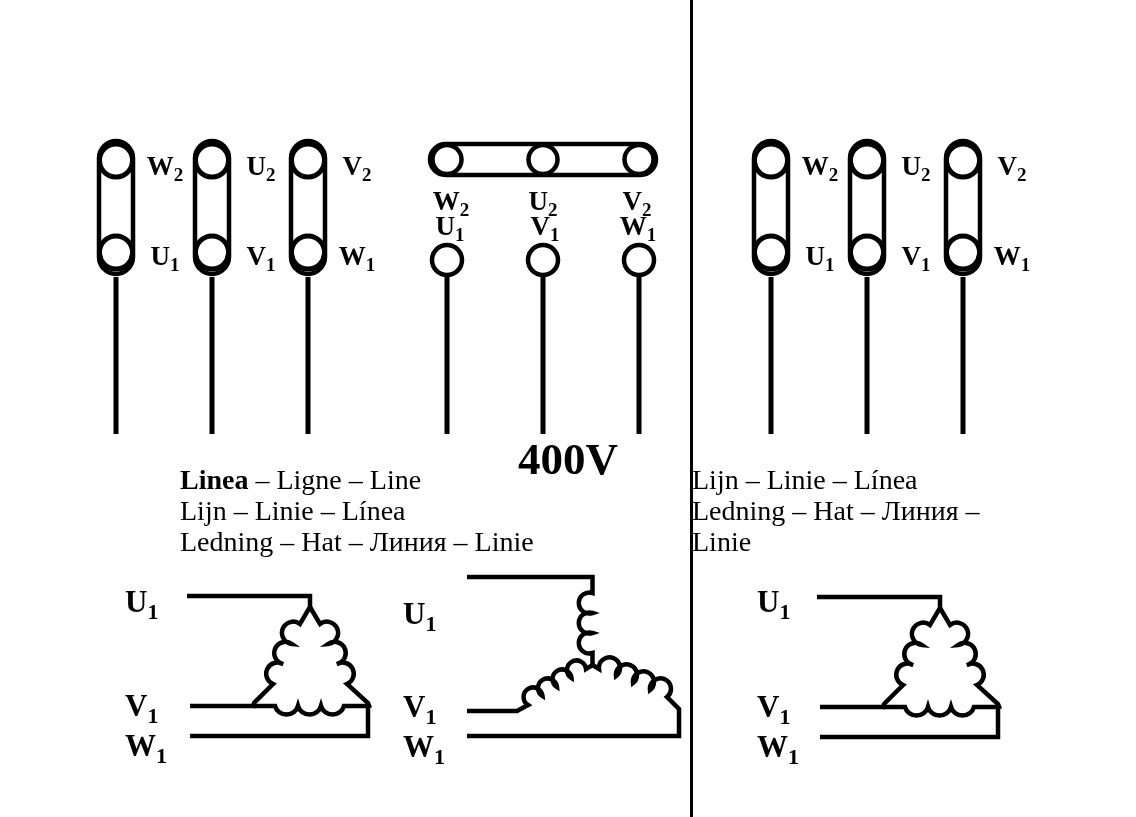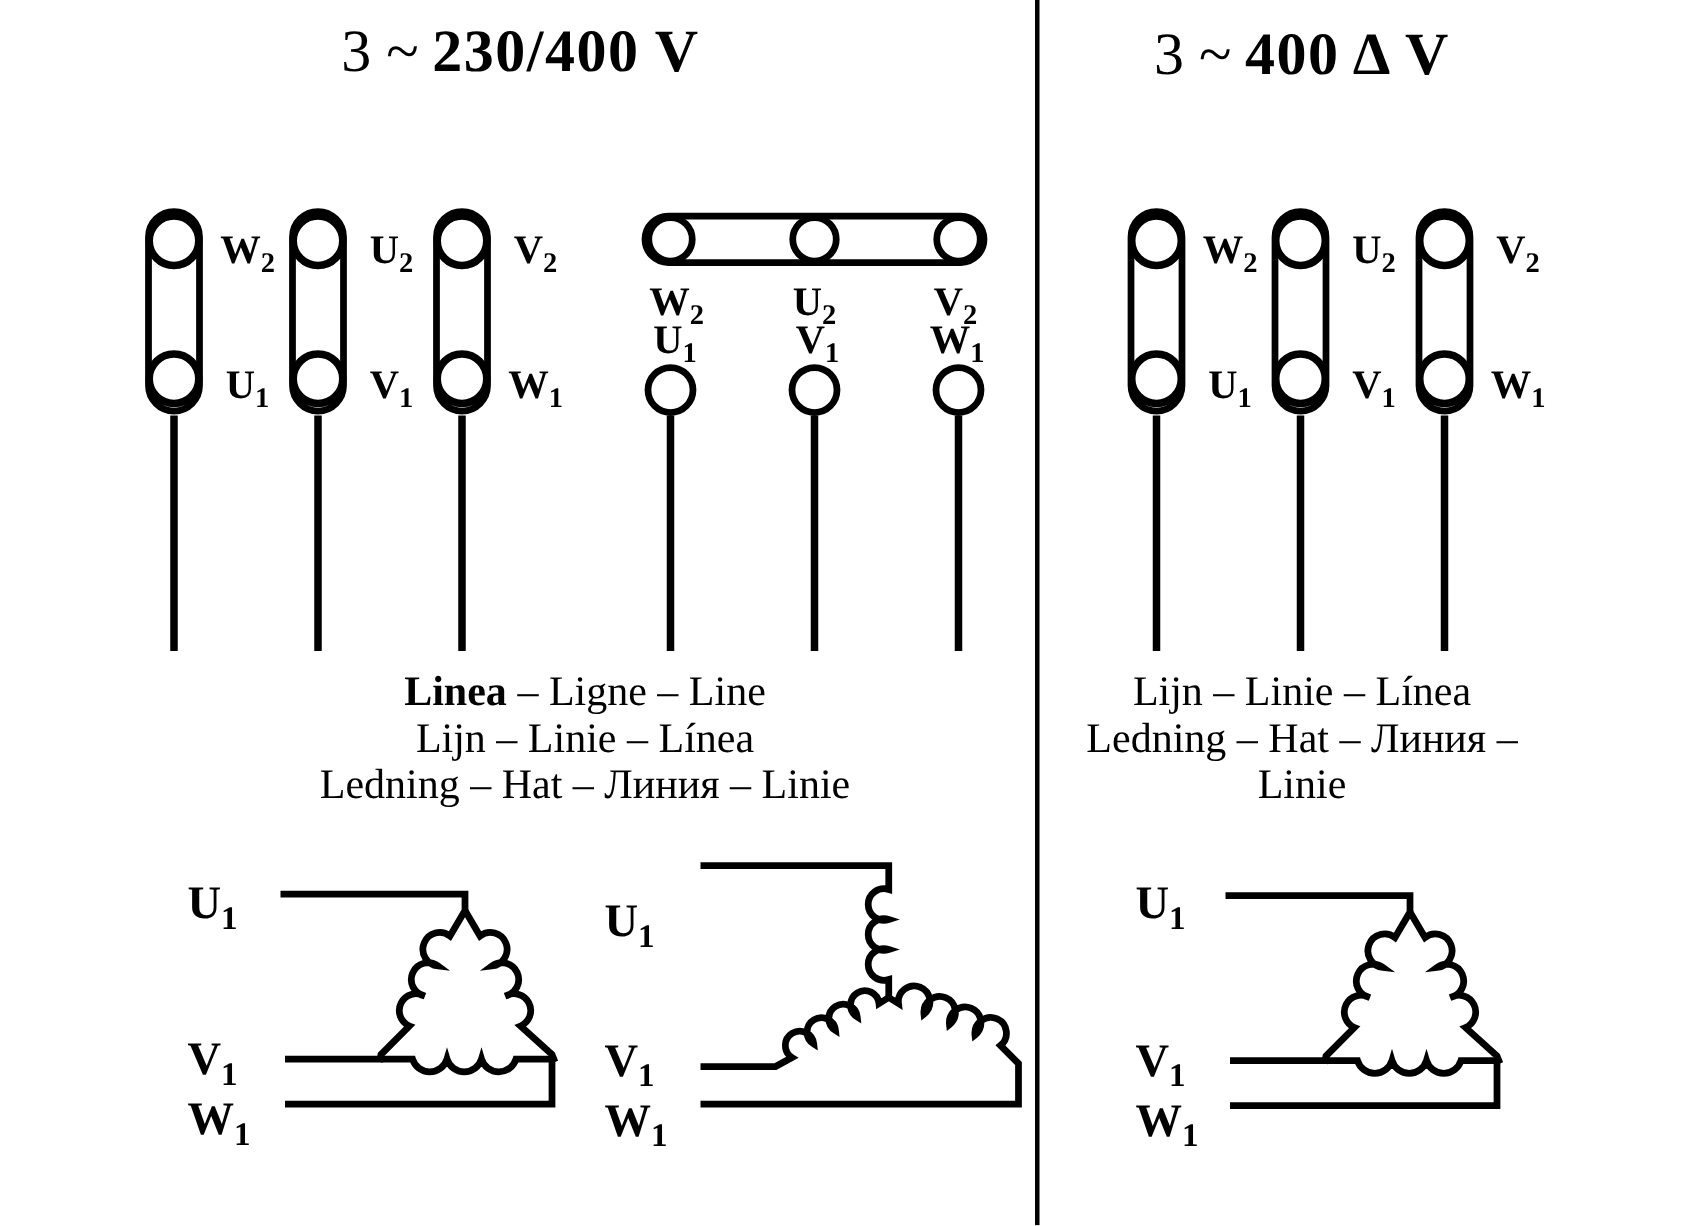--- a/index.html
+++ b/index.html
@@ -6,21 +6,21 @@
   .canvas {
     position:relative; width:1136px; height:817px; background:#fff;
     font-family:"Liberation Serif", serif; color:#000; overflow:hidden;
   }
   .abs { position:absolute; }
   .divider { position:absolute; background:#000; }
   .title { position:absolute; text-align:center; font-size:40px; line-height:1.1; white-space:nowrap; }
   .title .prefix { font-weight:normal; margin-right:9px; }
   .title .main { font-weight:bold; letter-spacing:1px; }
   .voltage { position:absolute; width:120px; text-align:center; font-size:45px; font-weight:bold; line-height:1; }
-  .lang { position:absolute; text-align:center; font-size:28px; line-height:31px; }
+  .lang { position:absolute; text-align:left; font-size:28px; line-height:31px;margin-top:18px; }
   .lang .bold-word { font-weight:bold; margin-right:7px; }
   svg text { fill:#000; }
   .tl { font-family:"Liberation Serif",serif; font-weight:bold; font-size:27px; text-anchor:middle; }
   .tl .sub { font-size:19px; }
   .wl { font-family:"Liberation Serif",serif; font-weight:bold; font-size:31px; text-anchor:start; }
   .wl .sub { font-size:22px; }
 </style>
 </head>
 <body>
 
@@ -43,23 +43,20 @@
       <g id="sym-star" stroke="#000" fill="none" stroke-width="4.5">
         <path d="M 77,17 H 202.5 V 33 A 10.5 10.5 0 1 0 202.5,53 A 10.5 10.5 0 1 0 202.5,73 A 10.5 10.5 0 1 0 202.5,93 V 105"></path>
         <path d="M 202.5,105 L 196,109 A 9.5 9.5 0 1 0 181.5,118 A 9.5 9.5 0 1 0 167,127 A 9.5 9.5 0 1 0 152.5,136 A 9.5 9.5 0 1 0 138,145 L 127,151 H 77"></path>
         <path d="M 202.5,105 L 209,109 A 10.5 10.5 0 1 1 226,116 A 10.5 10.5 0 1 1 243,123 A 10.5 10.5 0 1 1 260,130 A 10.5 10.5 0 1 1 277,137 L 289,149 V 176 H 77"></path>
       </g>
     </defs>
   </svg>
 
   <div class="divider" style="left:690px;top:0;width:3px;height:817px"></div>
 
-  <div class="title" style="left:167px;top:12px;width:360px">
-    <span class="prefix">3 ~</span><span class="main">230/400 V</span>
-  </div>
 
   <svg class="abs" style="left:80px;top:130px" width="320" height="310" viewBox="0 0 320 310">
     <use href="#sym-link" x="36"></use>
     <use href="#sym-link" x="132"></use>
     <use href="#sym-link" x="228"></use>
     <text class="tl" x="85" y="45"><tspan>W</tspan><tspan class="sub" dy="6">2</tspan></text>
     <text class="tl" x="181" y="45"><tspan>U</tspan><tspan class="sub" dy="6">2</tspan></text>
     <text class="tl" x="277" y="45"><tspan>V</tspan><tspan class="sub" dy="6">2</tspan></text>
     <text class="tl" x="85" y="135"><tspan>U</tspan><tspan class="sub" dy="6">1</tspan></text>
     <text class="tl" x="181" y="135"><tspan>V</tspan><tspan class="sub" dy="6">1</tspan></text>
@@ -80,20 +77,21 @@
       <line x1="239" y1="147" x2="239" y2="304" stroke-width="5"></line>
     </g>
     <text class="tl" x="51" y="80"><tspan>W</tspan><tspan class="sub" dy="6">2</tspan></text>
     <text class="tl" x="143" y="80"><tspan>U</tspan><tspan class="sub" dy="6">2</tspan></text>
     <text class="tl" x="237" y="80"><tspan>V</tspan><tspan class="sub" dy="6">2</tspan></text>
     <text class="tl" x="50" y="105"><tspan>U</tspan><tspan class="sub" dy="6">1</tspan></text>
     <text class="tl" x="145" y="105"><tspan>V</tspan><tspan class="sub" dy="6">1</tspan></text>
     <text class="tl" x="238" y="105"><tspan>W</tspan><tspan class="sub" dy="6">1</tspan></text>
   </svg>
 
+  <div class="voltage" style="left:508px;top:437px">400V</div>
 
   <div class="lang" style="left:180px;top:446px;width:420px">
     <div><span class="bold-word">Linea</span><span>– Ligne – Line</span></div>
     <div>Lijn – Linie – Línea</div>
     <div>Ledning – Hat – Линия – Linie</div>
   </div>
 
   <svg class="abs" style="left:80px;top:560px" width="320" height="220" viewBox="0 0 320 220">
     <use href="#sym-delta"></use>
     <text class="wl" x="45" y="52"><tspan>U</tspan><tspan class="sub" dy="7">1</tspan></text>
@@ -101,23 +99,20 @@
     <text class="wl" x="45" y="196"><tspan>W</tspan><tspan class="sub" dy="7">1</tspan></text>
   </svg>
 
   <svg class="abs" style="left:390px;top:560px" width="310" height="220" viewBox="0 0 310 220">
     <use href="#sym-star"></use>
     <text class="wl" x="13" y="64"><tspan>U</tspan><tspan class="sub" dy="7">1</tspan></text>
     <text class="wl" x="13" y="157"><tspan>V</tspan><tspan class="sub" dy="7">1</tspan></text>
     <text class="wl" x="13" y="197"><tspan>W</tspan><tspan class="sub" dy="7">1</tspan></text>
   </svg>
 
-  <div class="title" style="left:692px;top:14px;width:352px">
-    <span class="prefix">3 ~</span><span class="main">400 Δ V</span>
-  </div>
 
   <svg class="abs" style="left:735px;top:130px" width="330" height="310" viewBox="0 0 330 310">
     <use href="#sym-link" x="36"></use>
     <use href="#sym-link" x="132"></use>
     <use href="#sym-link" x="228"></use>
     <text class="tl" x="85" y="45"><tspan>W</tspan><tspan class="sub" dy="6">2</tspan></text>
     <text class="tl" x="181" y="45"><tspan>U</tspan><tspan class="sub" dy="6">2</tspan></text>
     <text class="tl" x="277" y="45"><tspan>V</tspan><tspan class="sub" dy="6">2</tspan></text>
     <text class="tl" x="85" y="135"><tspan>U</tspan><tspan class="sub" dy="6">1</tspan></text>
     <text class="tl" x="181" y="135"><tspan>V</tspan><tspan class="sub" dy="6">1</tspan></text>

